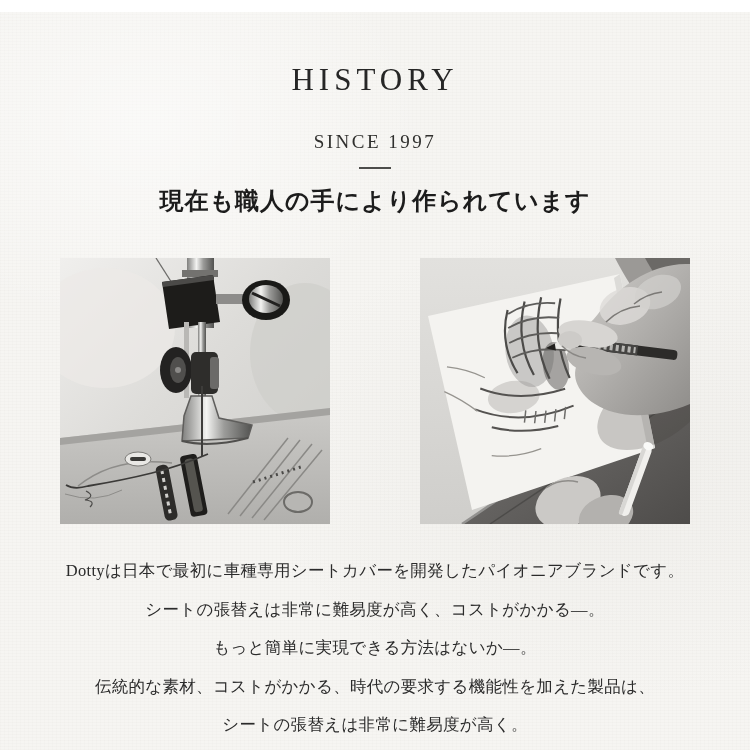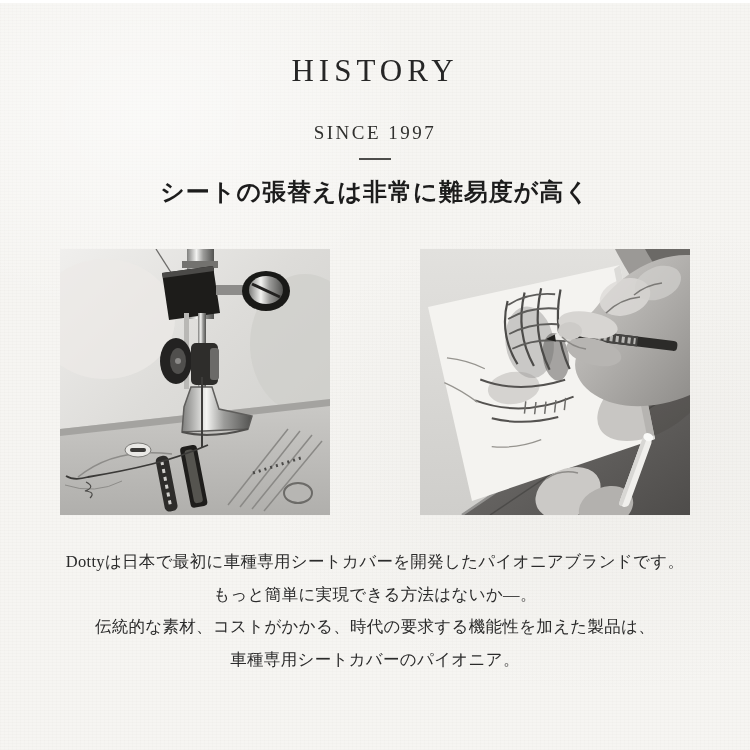--- a/index.html
+++ b/index.html
@@ -17,21 +17,21 @@
     background-color: #f6f5f2;
     background-image:
       radial-gradient(ellipse 400px 300px at 20% 15%, rgba(255,255,255,0.5), transparent 70%),
       radial-gradient(ellipse 500px 350px at 80% 60%, rgba(120,115,105,0.05), transparent 70%),
       repeating-linear-gradient(0deg, rgba(90,85,75,0.018) 0 1px, transparent 1px 3px),
       repeating-linear-gradient(90deg, rgba(90,85,75,0.015) 0 1px, transparent 1px 4px);
     text-align: center;
     color: #2b2b2b;
   }
   .title {
-    margin: 3px;
+    margin: 12px;
     padding-top: 50px;
     font-size: 31px;
     line-height: 36px;
     font-weight: 400;
     letter-spacing: 5px;
     color: #262626;
   }
   .since {
     margin-top: 33px;
     font-size: 19px;
@@ -67,34 +67,34 @@
     background: #dddcd9;
   }
   .photo svg { display: block; }
   .body-text {
     margin-top: 33px;
     font-size: 16.5px;
     line-height: 28.5px;
     letter-spacing: 0.3px;
     color: #2b2b2b;
   }
-  .body-text p { margin: 4px; }
+  .body-text p { margin: 10px; }
 </style>
 </head>
 <body>
 
 <div class="page">
 
   <h1 class="title">HISTORY</h1>
 
   <div class="since">SINCE 1997</div>
 
   <div class="divider"></div>
 
-  <h2 class="jp-heading">シートの張替えは非常に難易度が高く</h2>
+  <h2 class="jp-heading">現在も職人の手により作られています</h2>
 
   <div class="photos">
 
     <figure class="photo">
       <svg viewBox="0 0 270 266" width="270" height="266">
         <defs>
           <linearGradient id="sm-bg" x1="0" y1="0" x2="1" y2="1">
             <stop offset="0" stop-color="#f0efed"></stop>
             <stop offset="0.45" stop-color="#dddcd9"></stop>
             <stop offset="1" stop-color="#ccccc9"></stop>
@@ -278,18 +278,19 @@
           <rect x="211" y="186" width="4" height="74" rx="2" fill="#d8d7d4"></rect>
           <ellipse cx="216" cy="186" rx="5" ry="4" fill="#fafaf8"></ellipse>
         </g>
       </svg>
     </figure>
 
   </div>
 
   <div class="body-text">
     <p>Dottyは日本で最初に車種専用シートカバーを開発したパイオニアブランドです。</p>
+    <p>シートの張替えは非常に難易度が高く、コストがかかる―。</p>
     <p>もっと簡単に実現できる方法はないか―。</p>
     <p>伝統的な素材、コストがかかる、時代の要求する機能性を加えた製品は、</p>
-    <p>車種専用シートカバーのパイオニア。</p>
+    <p>シートの張替えは非常に難易度が高く。</p>
   </div>
 
 </div>
 
 </body></html>

